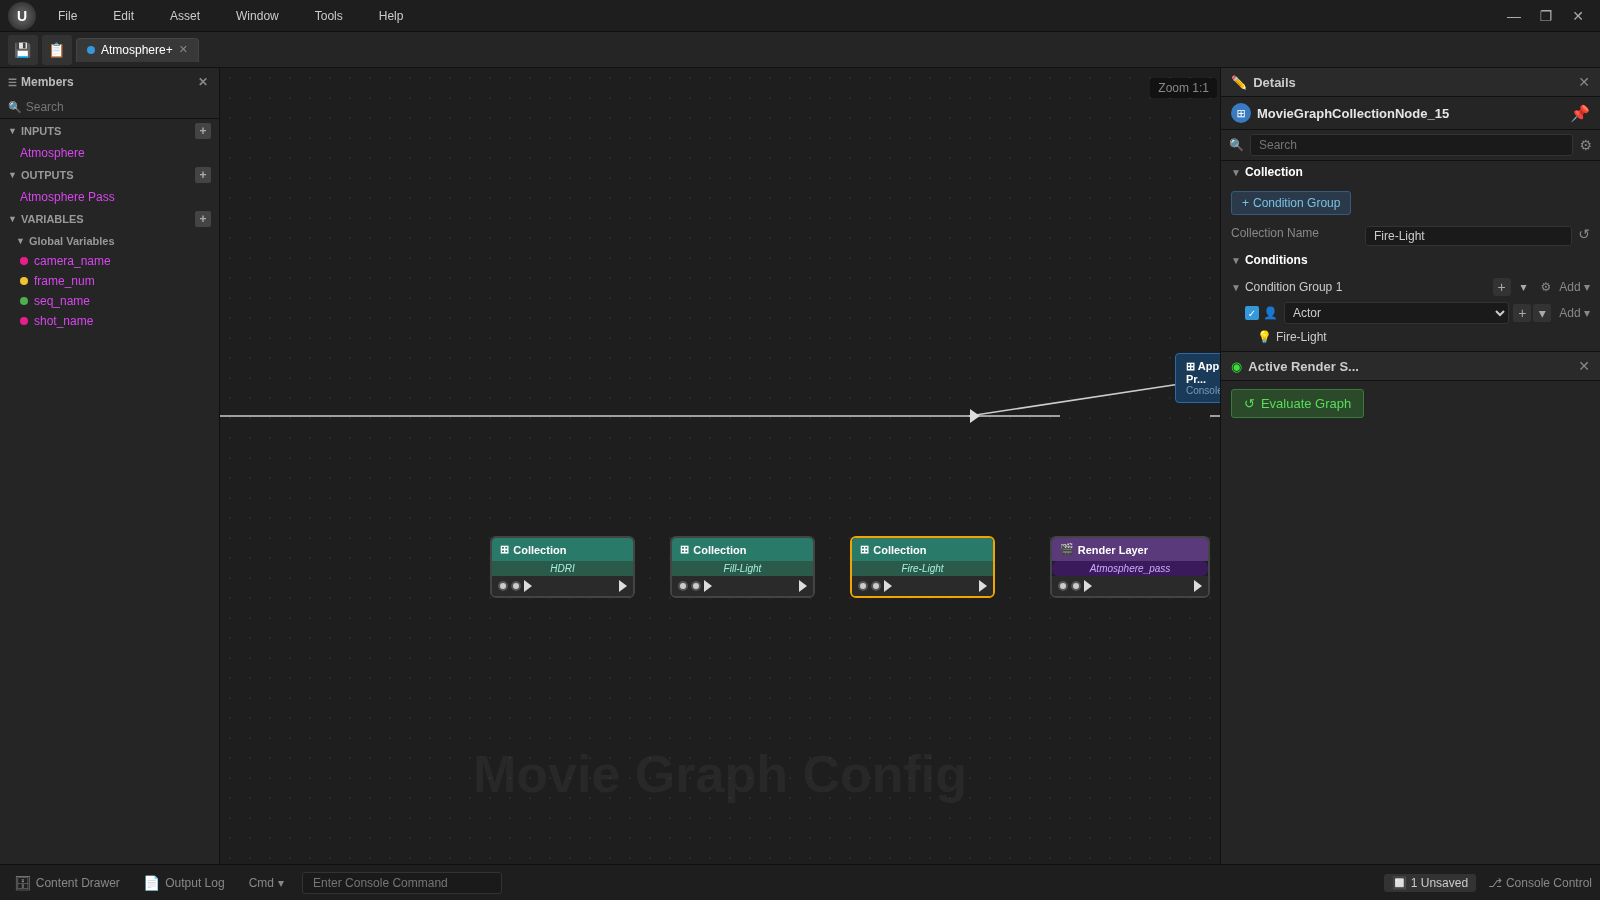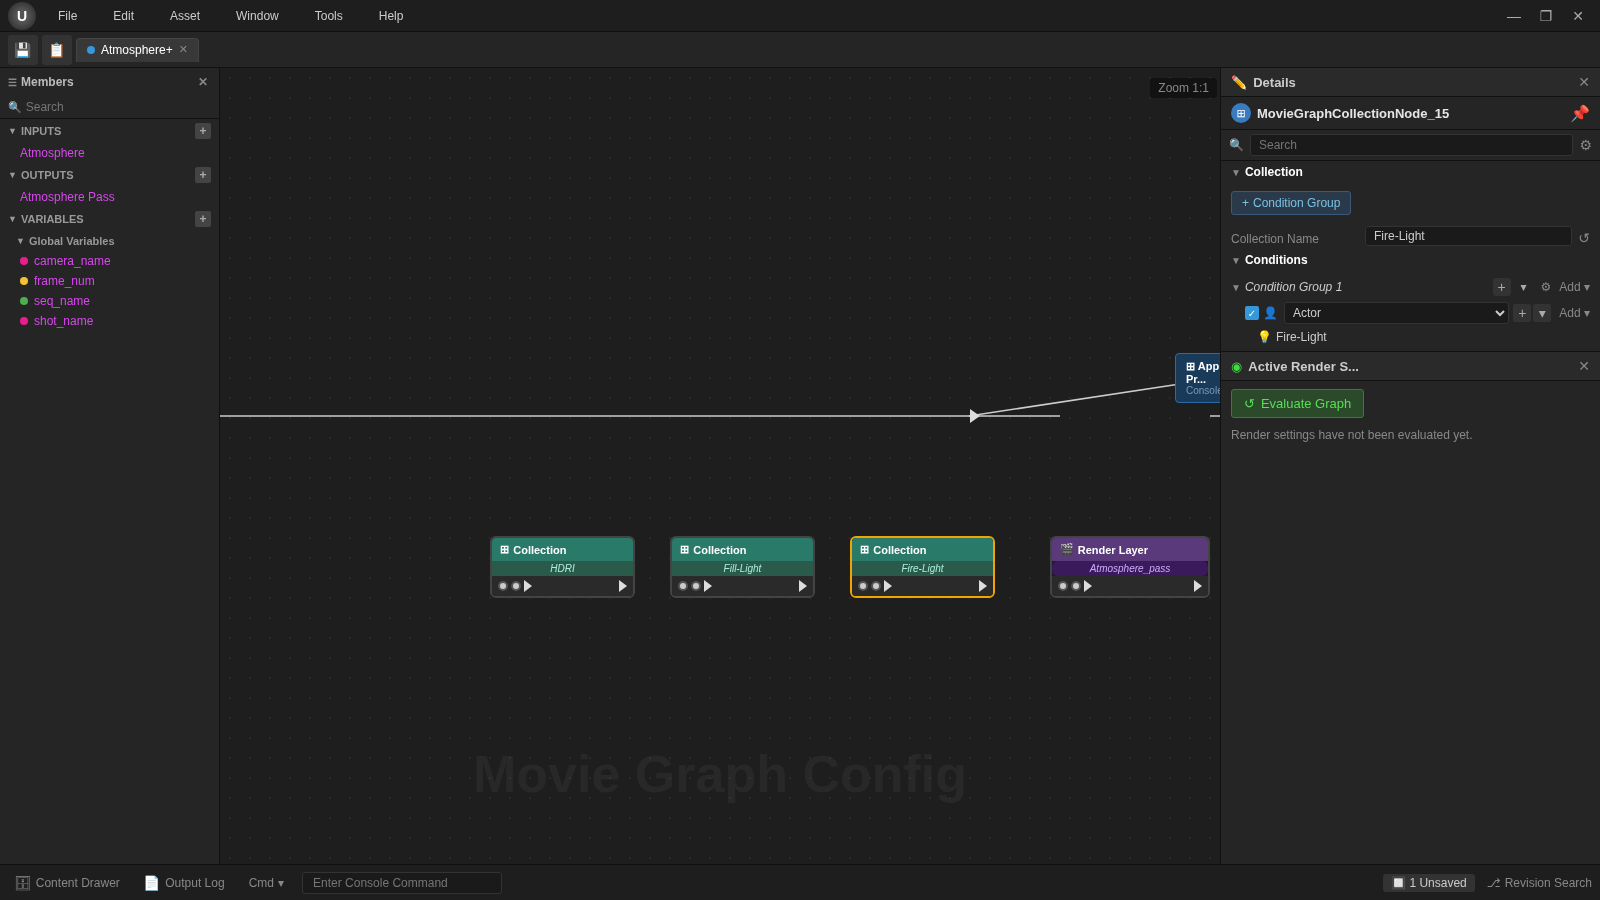--- a/index.html
+++ b/index.html
@@ -299,21 +299,21 @@
       border-radius: 3px;
       padding: 4px 10px;
       color: #7ac0e0;
       cursor: pointer;
       font-size: 12px;
       width: fit-content;
       margin: 4px 0;
     }
 
     .property-row {
-      display: flex; align-items: flex-end;
+      display: flex; align-items: flex-start;
       padding: 3px 10px;
       gap: 4px;
     }
     .property-label { color: #888; font-size: 12px; width: 130px; flex-shrink: 0; }
     .property-value {
       background: #1a1a1a;
       border: 1px solid #333;
       border-radius: 3px;
       padding: 2px 8px;
       color: #ccc;
@@ -322,21 +322,21 @@
     }
     .reset-btn { color: #888; cursor: pointer; font-size: 14px; margin-left: 2px; }
 
     .conditions-section { padding: 4px 0; }
     .condition-group-header {
       display: flex; align-items: center;
       padding: 3px 10px;
       gap: 4px;
     }
     .cg-expand { color: #888; cursor: pointer; font-size: 10px; }
-    .cg-label { color: #ccc; font-size: 12px; flex: 1; font-style: italic; }
+    .cg-label { color: #ccc; font-size: 12px; flex: 1; }
     .cg-settings { color: #888; cursor: pointer; margin-left: 4px; }
     .cg-plus-btn {
       width: 18px; height: 18px;
       background: #333;
       border-radius: 3px;
       display: flex; align-items: center; justify-content: center;
       cursor: pointer; color: #aaa; font-size: 14px;
     }
     .cg-down-btn {
       width: 18px; height: 18px;
@@ -737,21 +737,20 @@
       <div class="right-panel-header">
         <span style="color:#3adf3a;font-size:13px;">◉</span>
         <span class="panel-title">Active Render S...</span>
         <span class="close-btn">✕</span>
       </div>
       <div class="render-panel-content">
         <div class="evaluate-graph-btn">
           <span>↺</span>
           <span>Evaluate Graph</span>
         </div>
-        <div class="render-status-text">Render settings have not been evaluated yet.</div>
       </div>
     </div>
   </div>
 
 </div>
 
 <div id="statusbar">
   <div class="status-item">
     <span class="icon">🗄</span>
     <span>Content Drawer</span>
@@ -765,16 +764,16 @@
     <span>▾</span>
   </div>
   <input type="text" class="cmd-input" placeholder="Enter Console Command" style="">
   <div class="status-right">
     <div class="unsaved-badge">
       <span>🔲</span>
       <span>1 Unsaved</span>
     </div>
     <div class="revision-btn">
       <span>⎇</span>
-      <span>Revision Search</span>
+      <span>Console Control</span>
     </div>
   </div>
 </div>
 
 </body></html>

